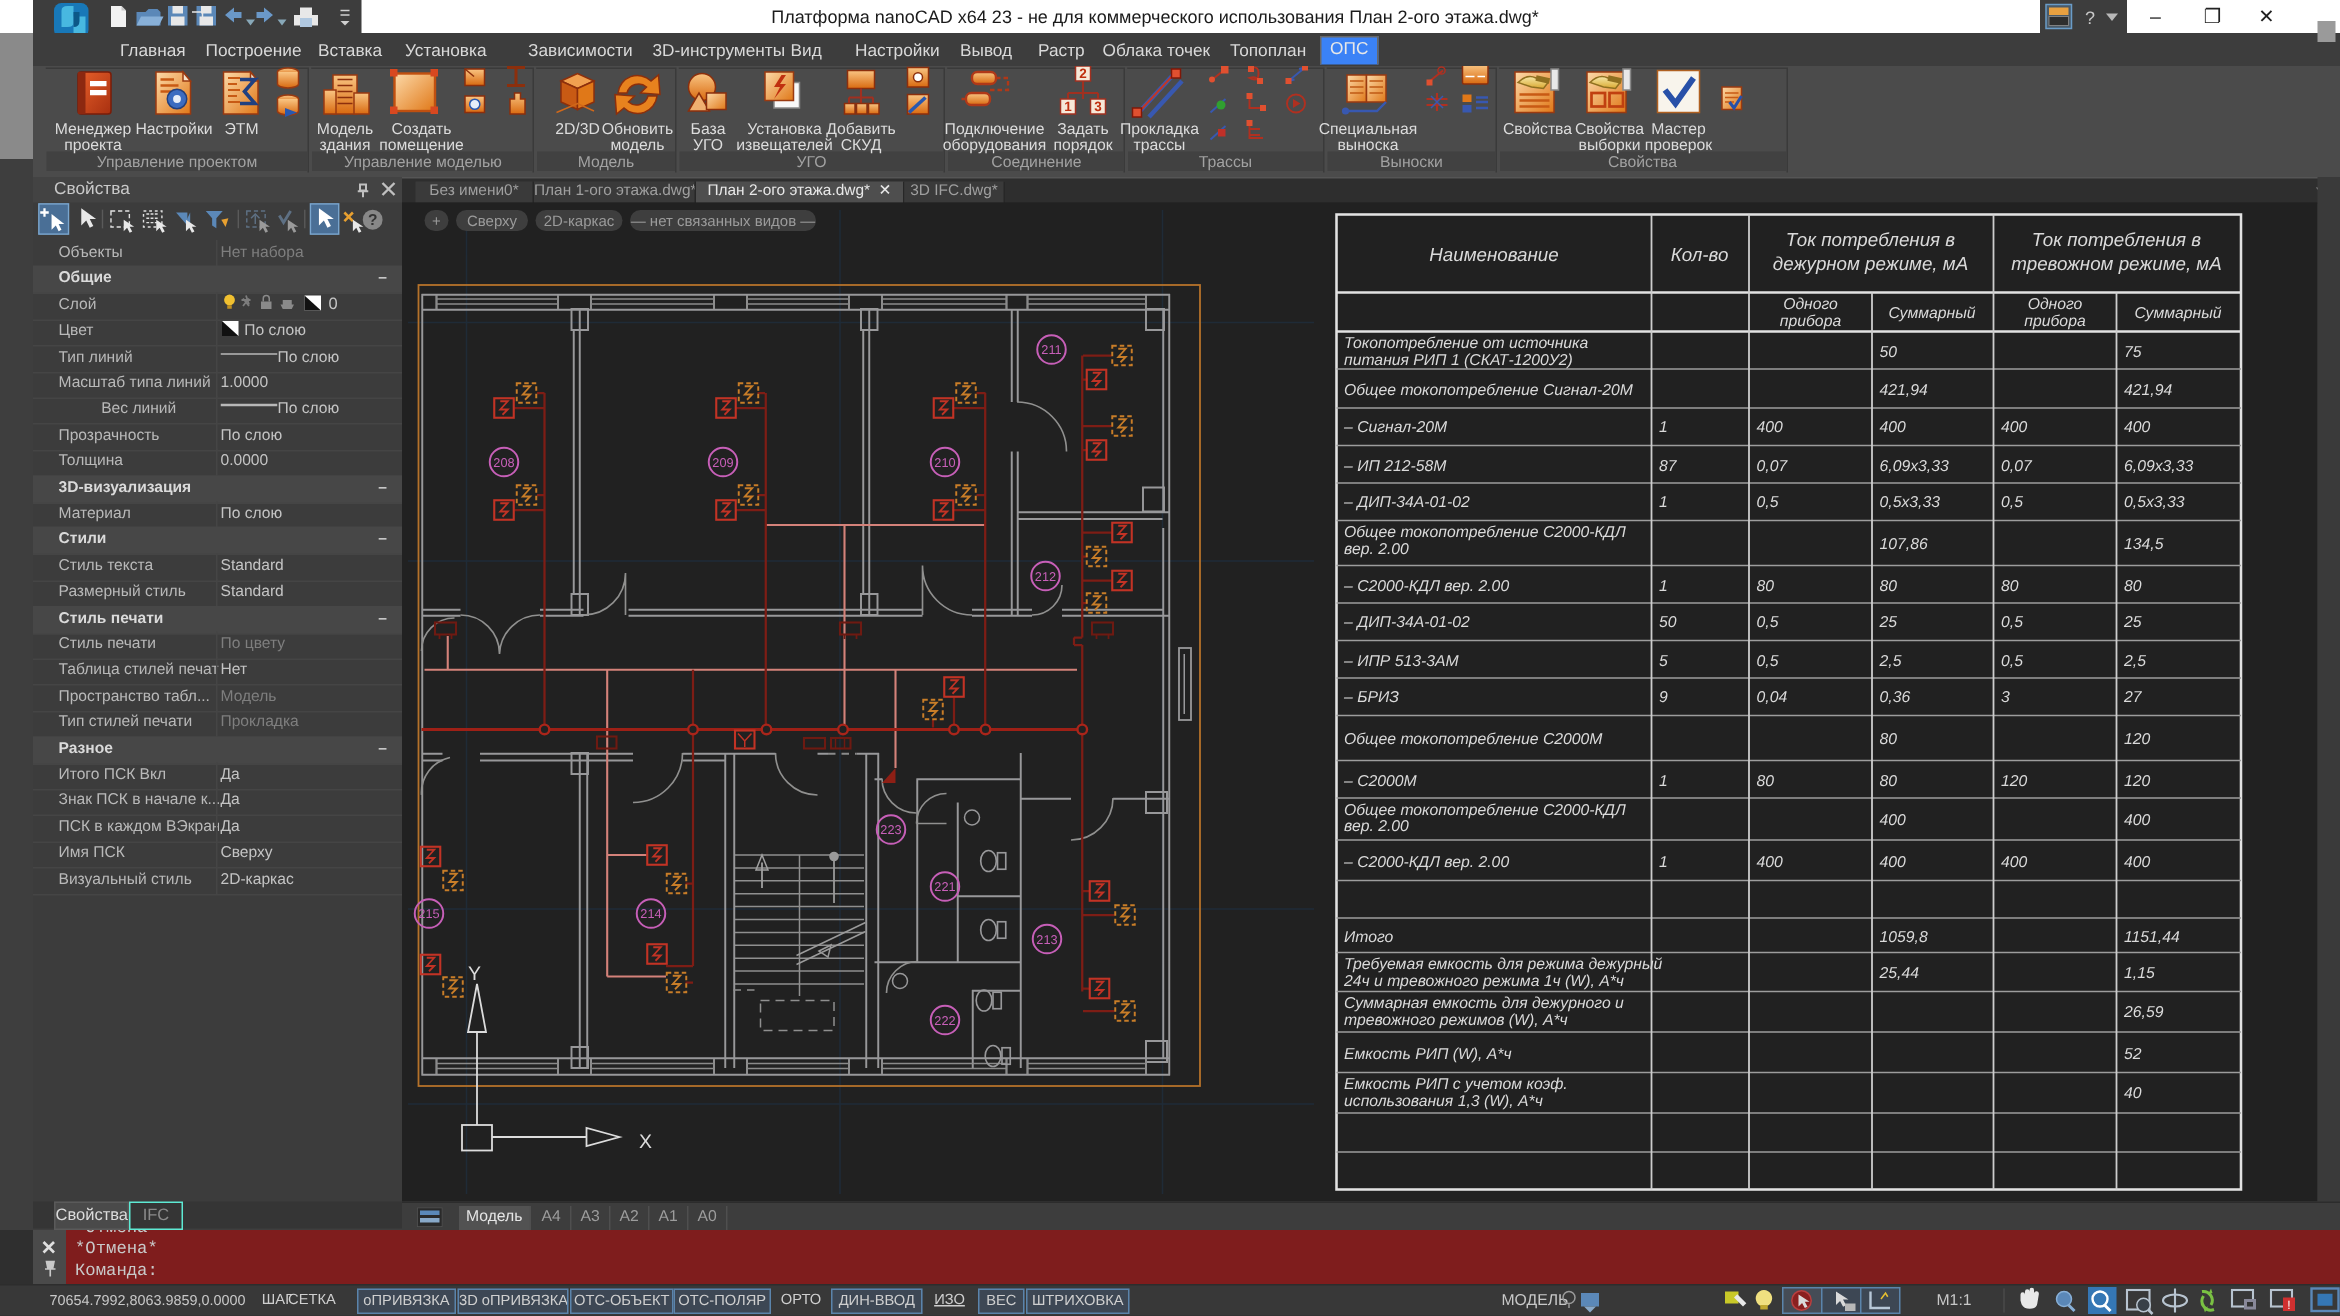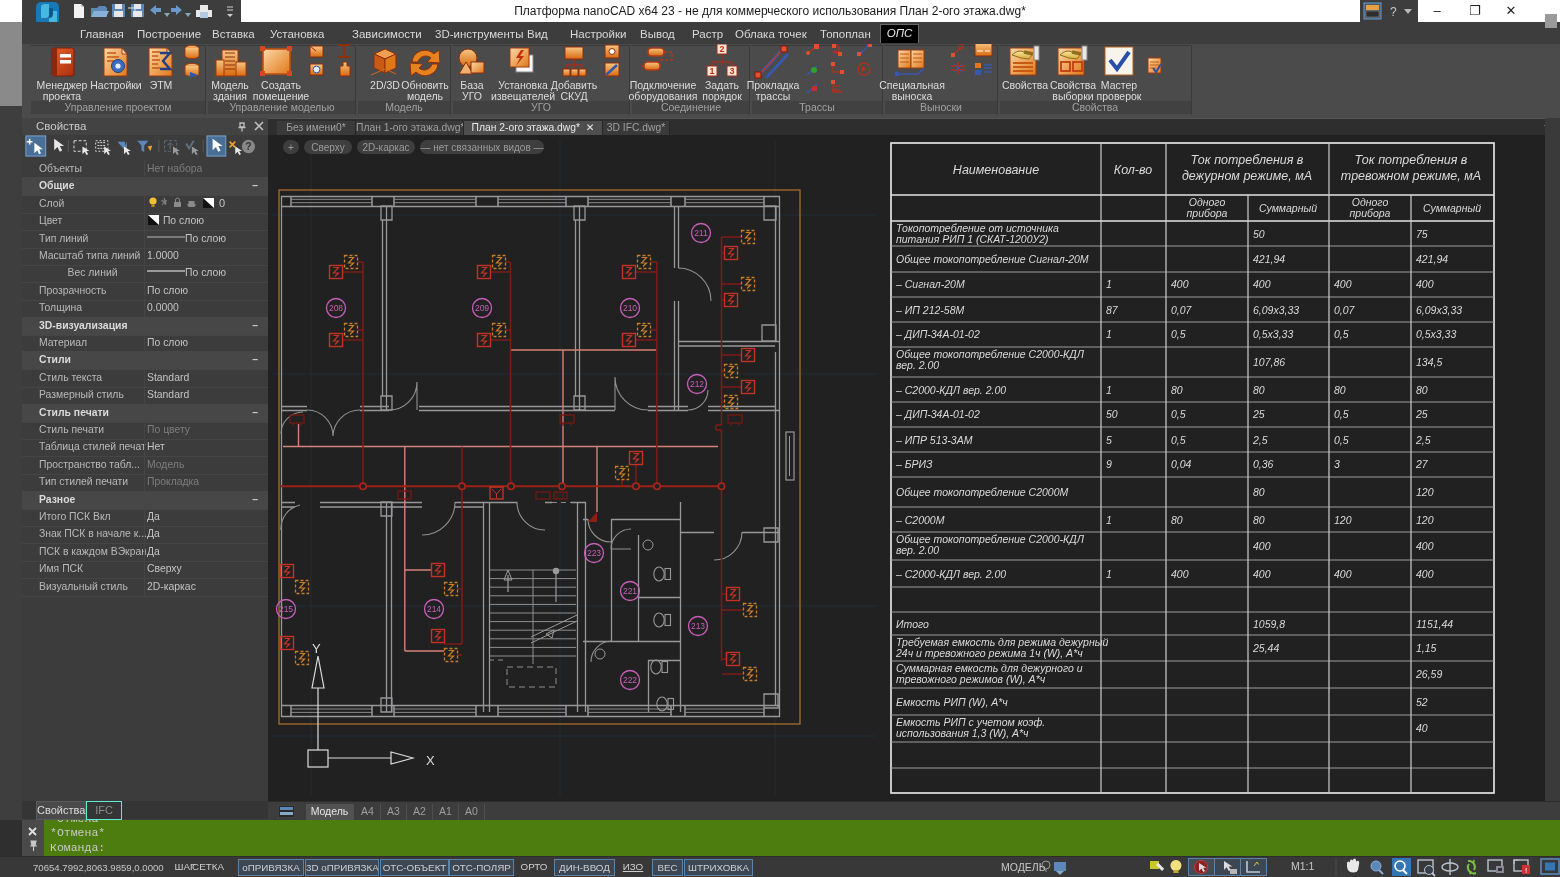--- a/index.html
+++ b/index.html
@@ -10,21 +10,21 @@
   #titlebar{left:0;top:0;width:1560px;height:22px;background:#ffffff;}
   #tb-left{left:22px;top:0;width:219px;height:22px;background:#3d3d3d;}
   #tb-title{left:420px;top:0;width:700px;height:22px;line-height:22px;
      font-size:12px;color:#1b1b1b;text-align:center;}
   #tb-darkbox{left:1360px;top:0;width:58px;height:22px;background:#3d3d3d;}
   .winbtn{top:0;height:22px;width:30px;text-align:center;line-height:21px;
      color:#222;font-size:13px;}
   
   #menurow{left:22px;top:22px;width:1538px;height:22px;background:#3d3d3d;}
   .mi{position:absolute;top:4px;height:18px;line-height:17px;font-size:11.5px;color:#d9d9d9;}
-  .mi.act{background:#000000;border:1px solid #686868;border-bottom:none;color:#e8e8e8;font-style:italic;}
+  .mi.act{background:#3b82f6;border:1px solid #686868;border-bottom:none;color:#e8e8e8;}
   
   #ribbon{left:22px;top:44px;width:1538px;height:74px;background:#4b4b4b;border-bottom:2px solid #2d2d2d;}
   
   #props{left:22px;top:118px;width:246px;height:684px;background:#3c3c3c;border-right:2px solid #2e2e2e;}
   #props-head{position:absolute;left:0;top:0;width:100%;height:17px;background:#434343;
      color:#c9c9c9;font-size:11.5px;line-height:17px;}
   .prow{position:absolute;left:0;width:246px;height:18px;font-size:10.4px;line-height:18px;color:#b9b9b9;
      border-bottom:1px solid #454545;}
   .prow .lab{position:absolute;left:17px;top:0;white-space:nowrap;width:107px;overflow:hidden;}
   .prow .val{position:absolute;left:125px;top:0;color:#c4c4c4;white-space:nowrap;}.prow:after{content:"";position:absolute;left:122px;top:0;width:1px;height:18px;background:#454545;}.prow.sect:after{display:none;}
@@ -40,21 +40,21 @@
   
   #canvas{left:268px;top:135px;width:1277px;height:666px;background:#212121;}
   
   #rightstrip{left:1545px;top:118px;width:15px;height:684px;background:#3a3a3a;}
   
   #laytabs{left:268px;top:801px;width:1292px;height:19px;background:#3d3d3d;border-top:1px solid #2c2c2c;}
   .ltab{position:absolute;top:2px;height:16px;line-height:15px;font-size:10.5px;color:#9d9d9d;
      text-align:center;border-right:1px solid #4f4f4f;}
   .ltab.act{background:#525252;color:#e6e6e6;}
   
-  #cmd{left:22px;top:820px;width:1538px;height:36px;background:#4d7c0f;
+  #cmd{left:22px;top:820px;width:1538px;height:36px;background:#7f1d1d;
        font-family:"Liberation Mono",monospace;font-size:11.5px;color:#c9c9c9;}
   #cmd-gutter{position:absolute;left:0;top:0;width:22px;height:36px;background:#4a4a4a;}
   
   #status{left:0;top:856px;width:1560px;height:21px;background:#383838;border-top:1px solid #2d2d2d;
      font-size:10.5px;color:#c8c8c8;}
   .sbtn{position:absolute;top:2px;height:15px;line-height:15px;text-align:center;font-size:9.8px;color:#cfcfcf;white-space:nowrap;overflow:hidden;}
   .sbtn.box{border:1px solid #5b84ab;background:#3d4754;}
   
   #lstrip-a{left:0;top:0;width:22px;height:22px;background:#fff;}
   #lstrip-b{left:0;top:22px;width:22px;height:84px;background:#8a8a8a;}

